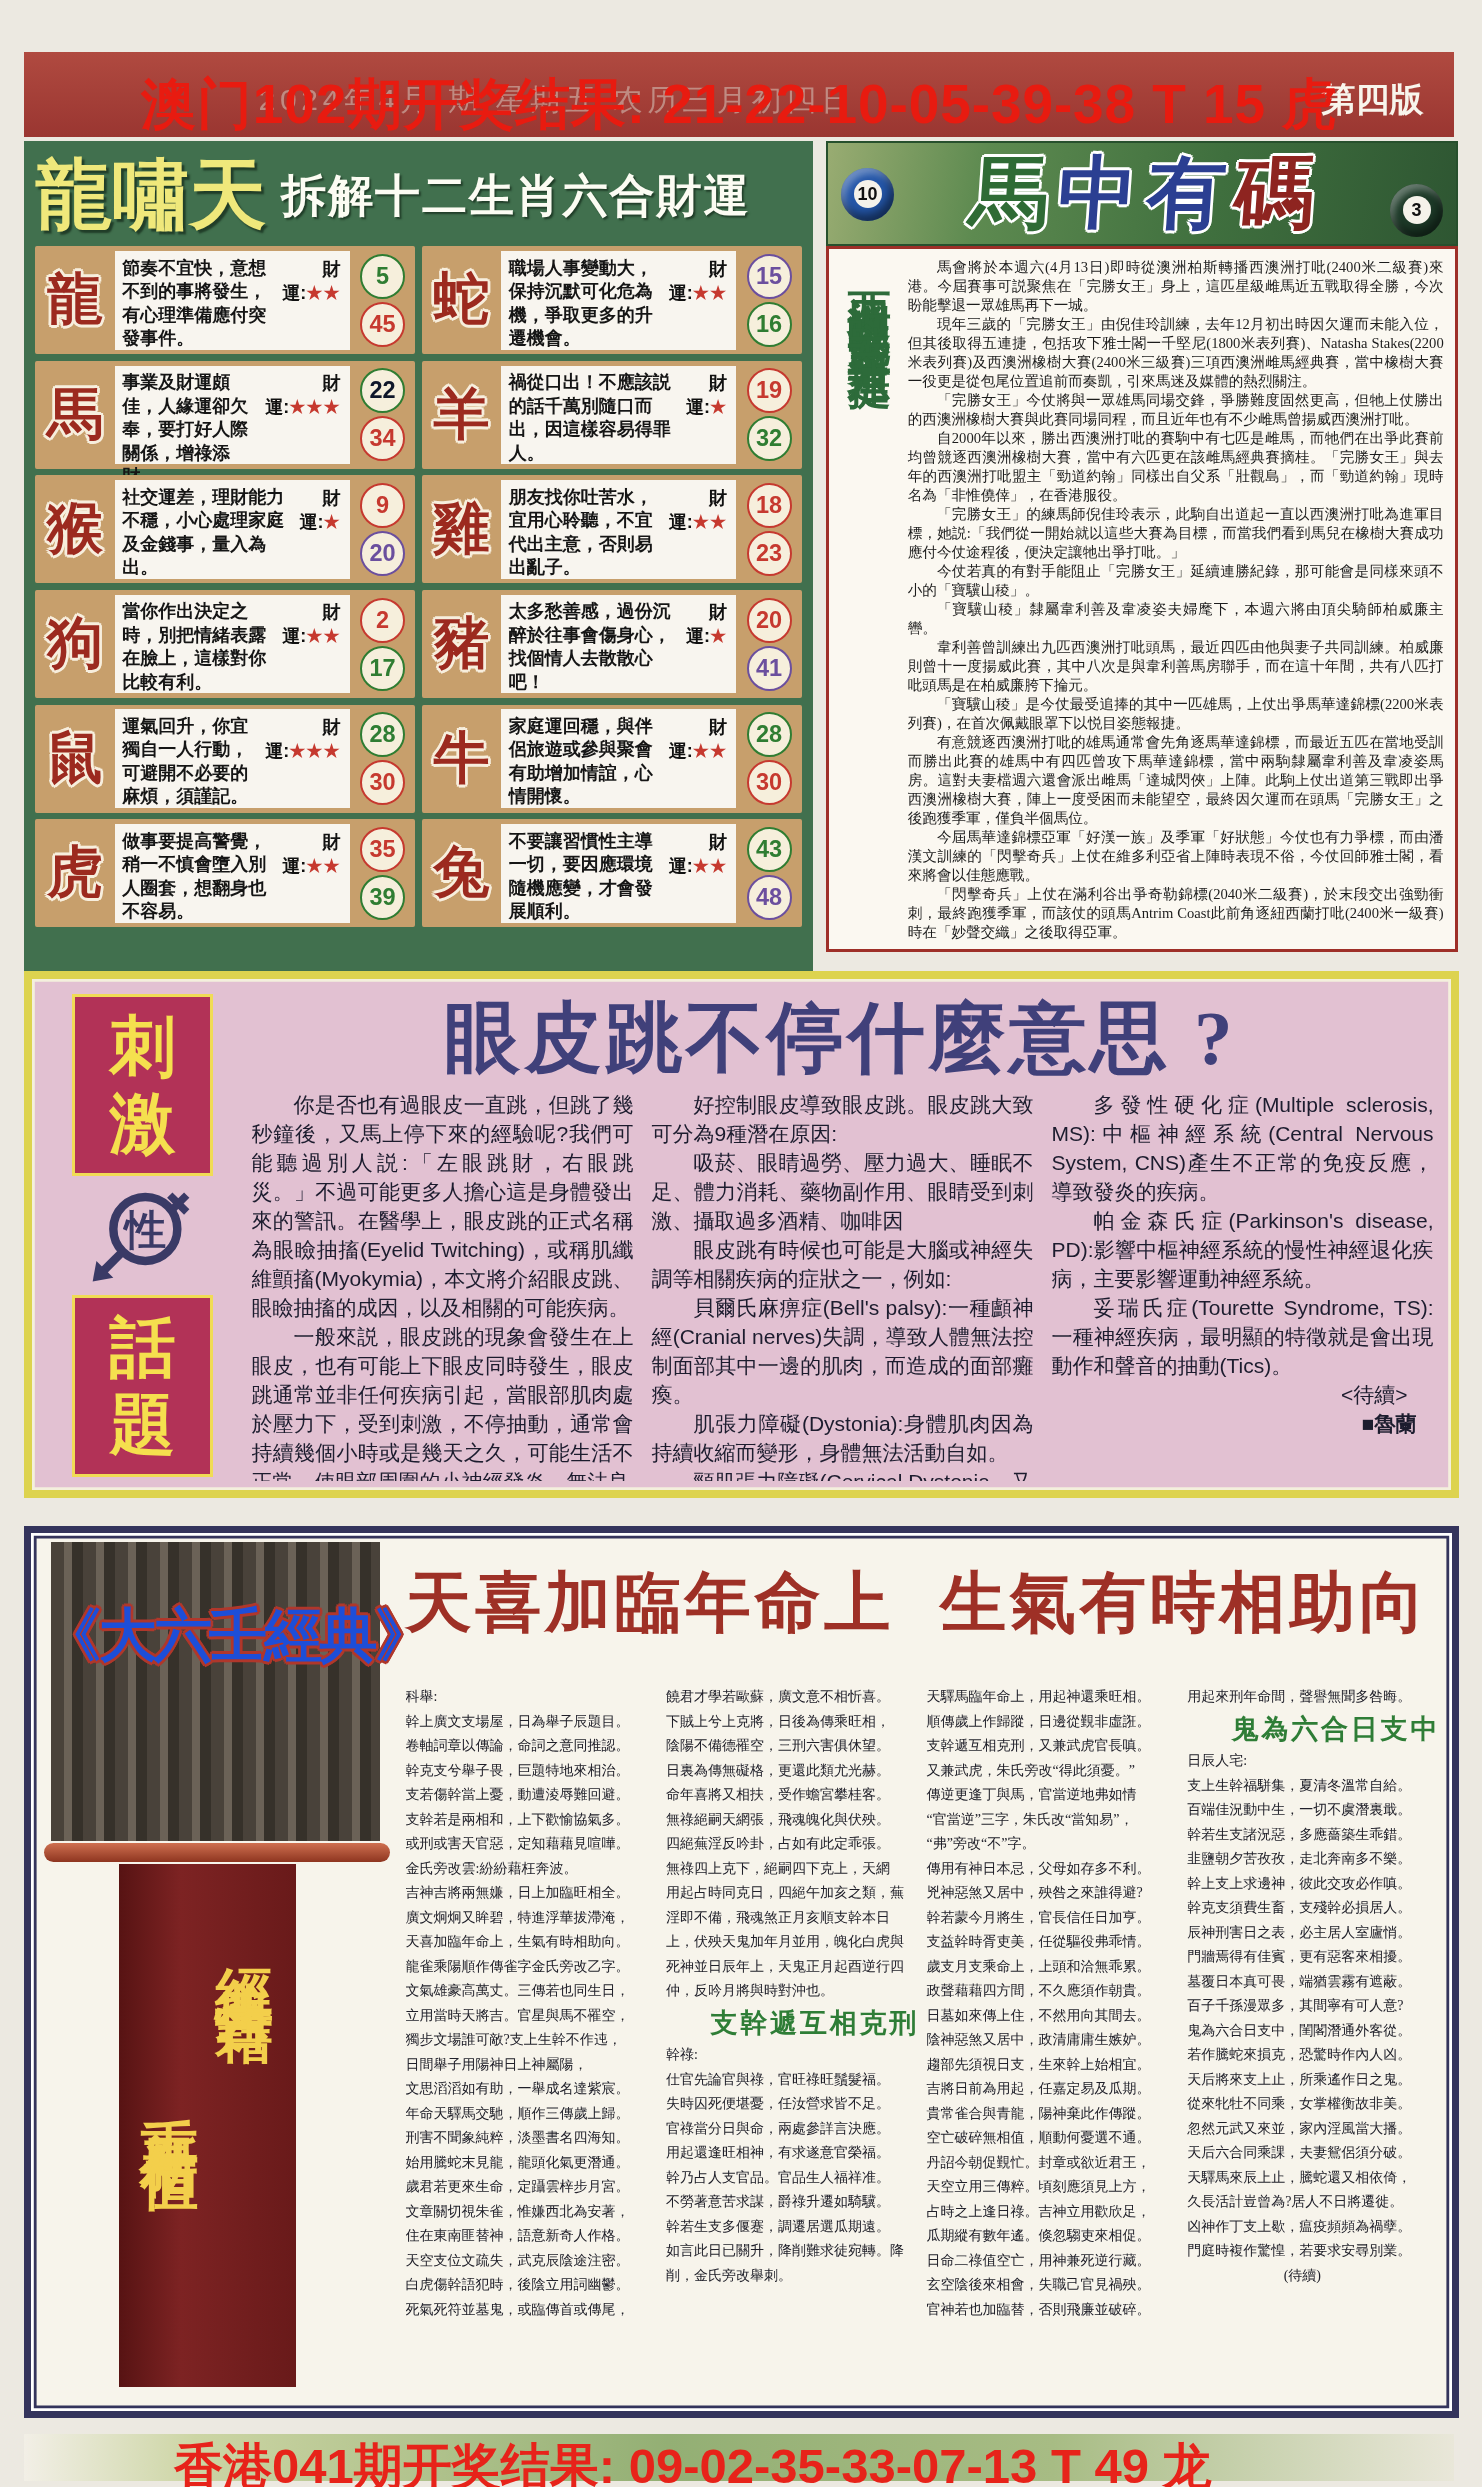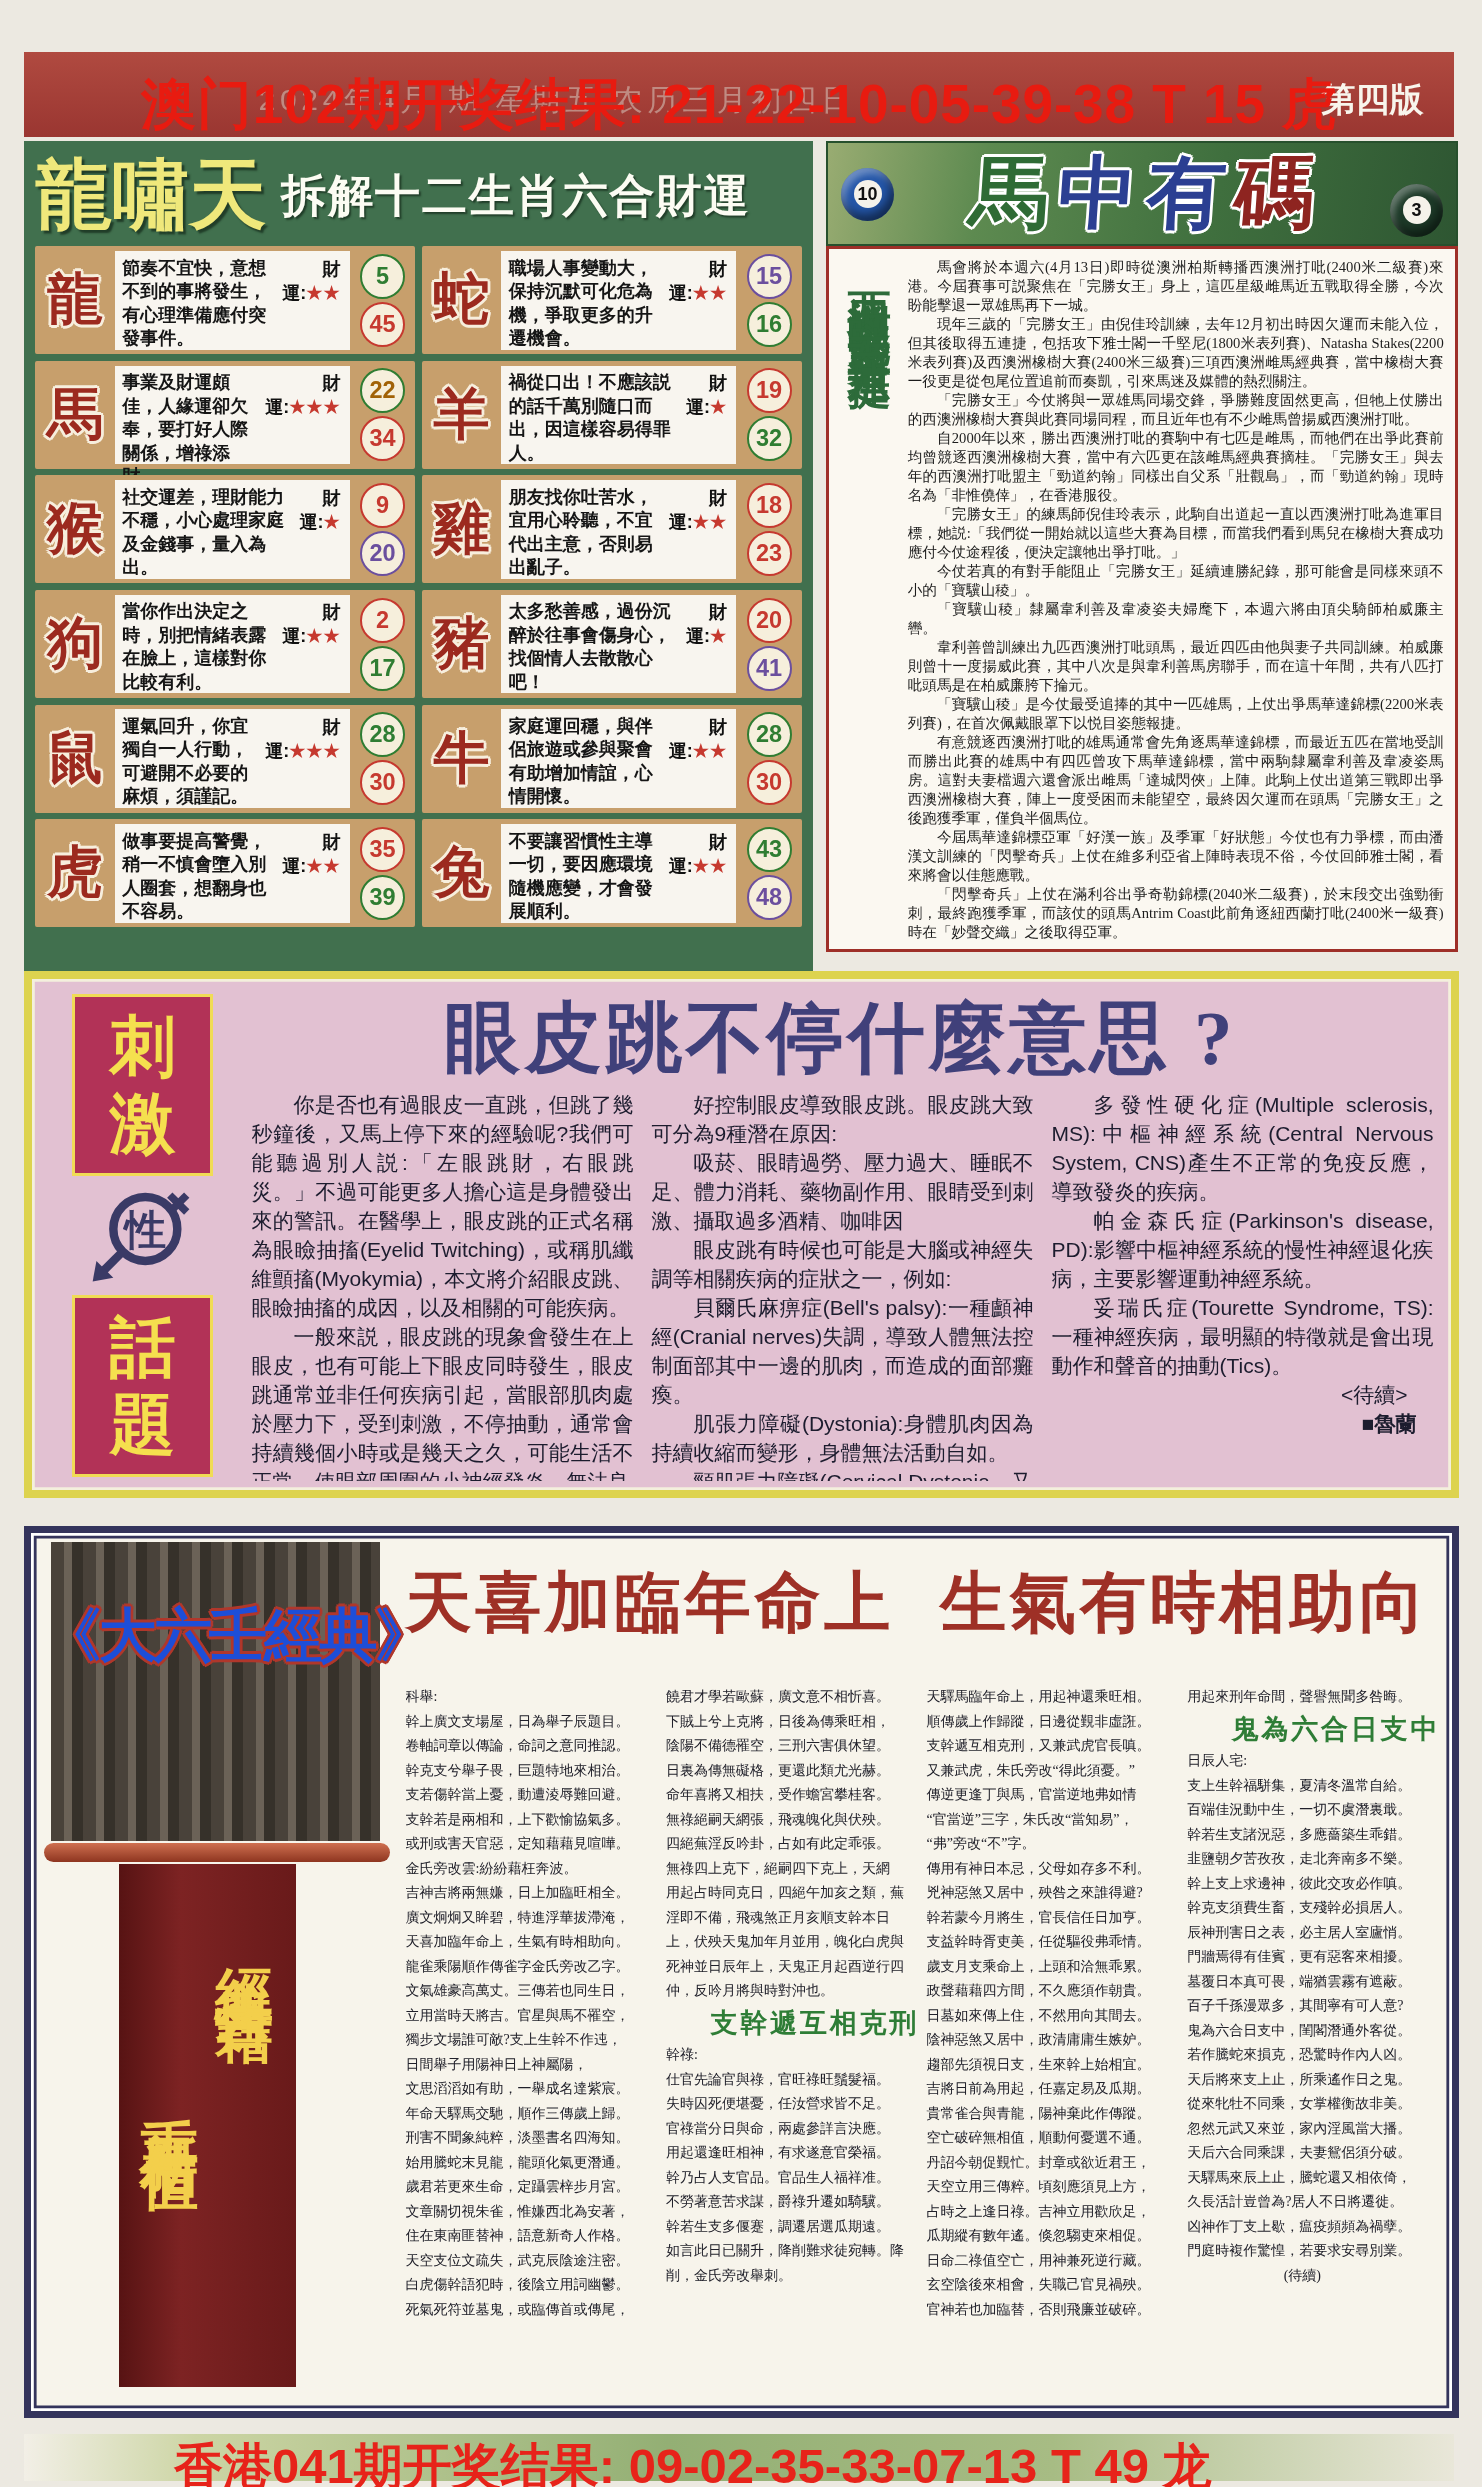--- a/index.html
+++ b/index.html
@@ -118,21 +118,21 @@
           <div class="z-ball" style="color: rgb(47, 125, 50); border-color: rgb(47, 125, 50);">16</div>
         </div>
       </div>
       <div class="z-card">
         <div class="z-char">馬</div>
         <div class="z-body">
           <div class="z-text">事業及財運頗佳，人緣運卻欠奉，要打好人際關係，增祿添財。</div>
           <div class="z-fortune">財運:<span class="stars">★★★</span></div>
         </div>
         <div class="z-nums">
-          <div class="z-ball" style="color: #a16207; border-color: rgb(47, 125, 50);">22</div>
+          <div class="z-ball" style="color: #0f172a; border-color: rgb(47, 125, 50);">22</div>
           <div class="z-ball" style="color: rgb(198, 57, 47); border-color: rgb(198, 57, 47);">34</div>
         </div>
       </div>
       <div class="z-card">
         <div class="z-char">羊</div>
         <div class="z-body">
           <div class="z-text">禍從口出！不應該説的話千萬別隨口而出，因這樣容易得罪人。</div>
           <div class="z-fortune">財運:<span class="stars">★</span></div>
         </div>
         <div class="z-nums">

